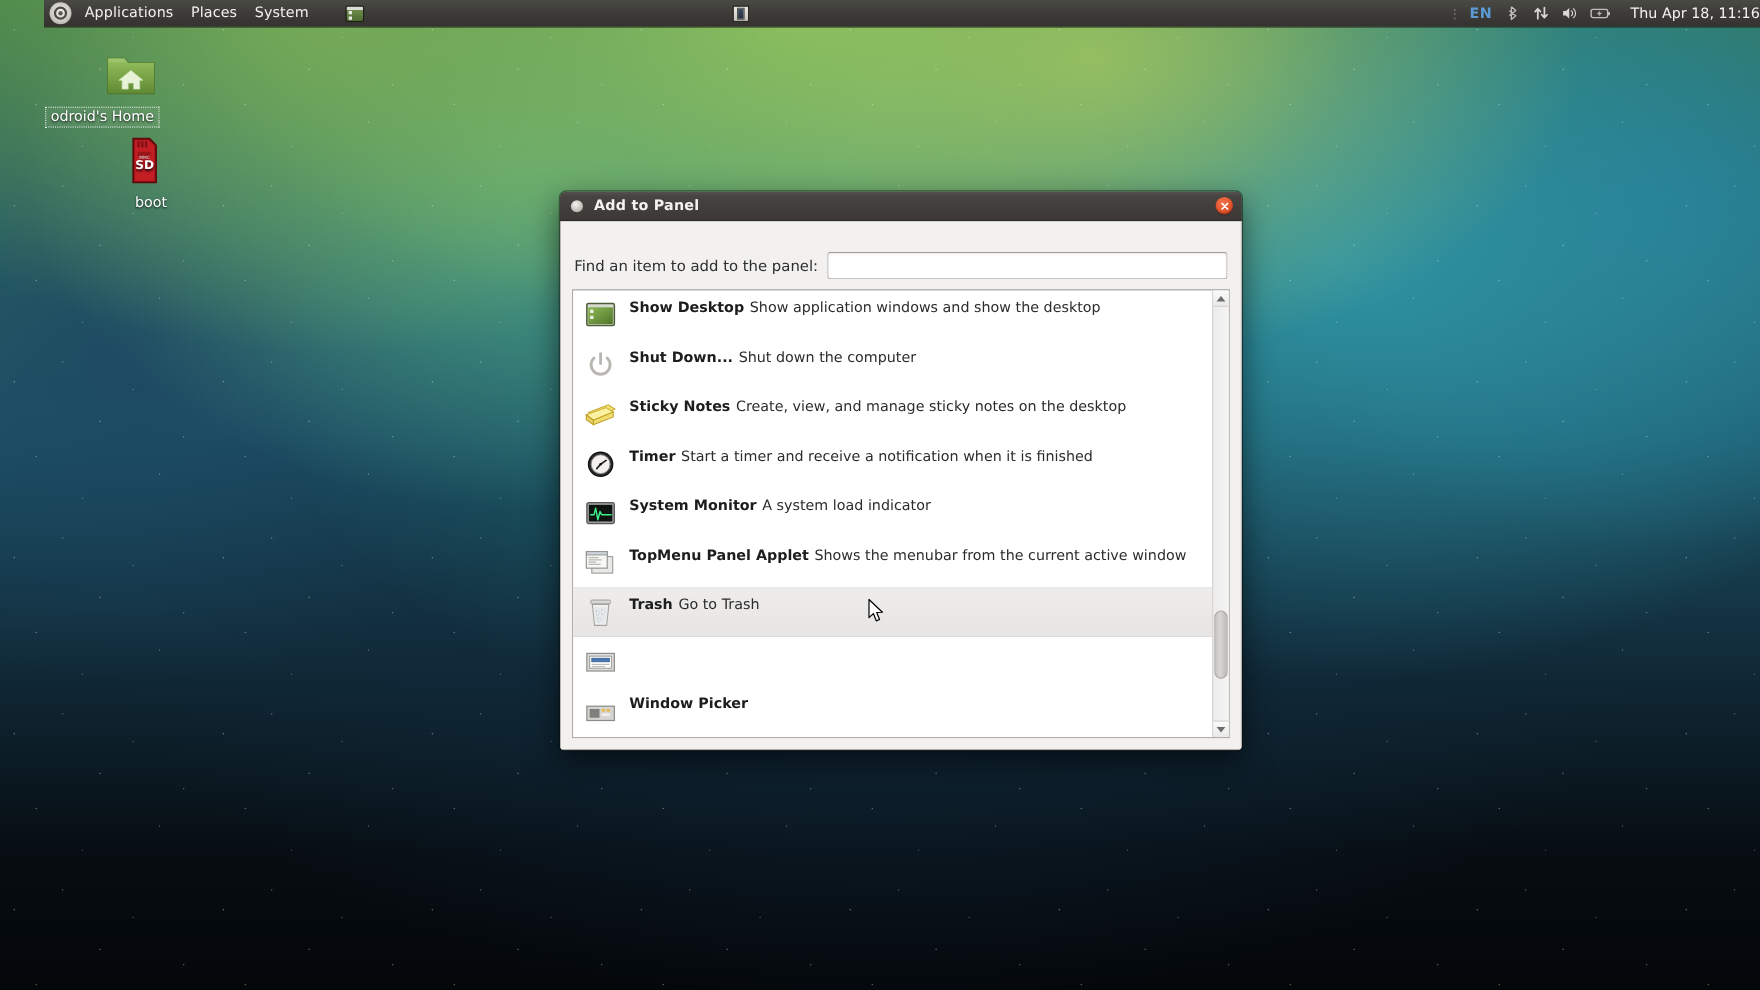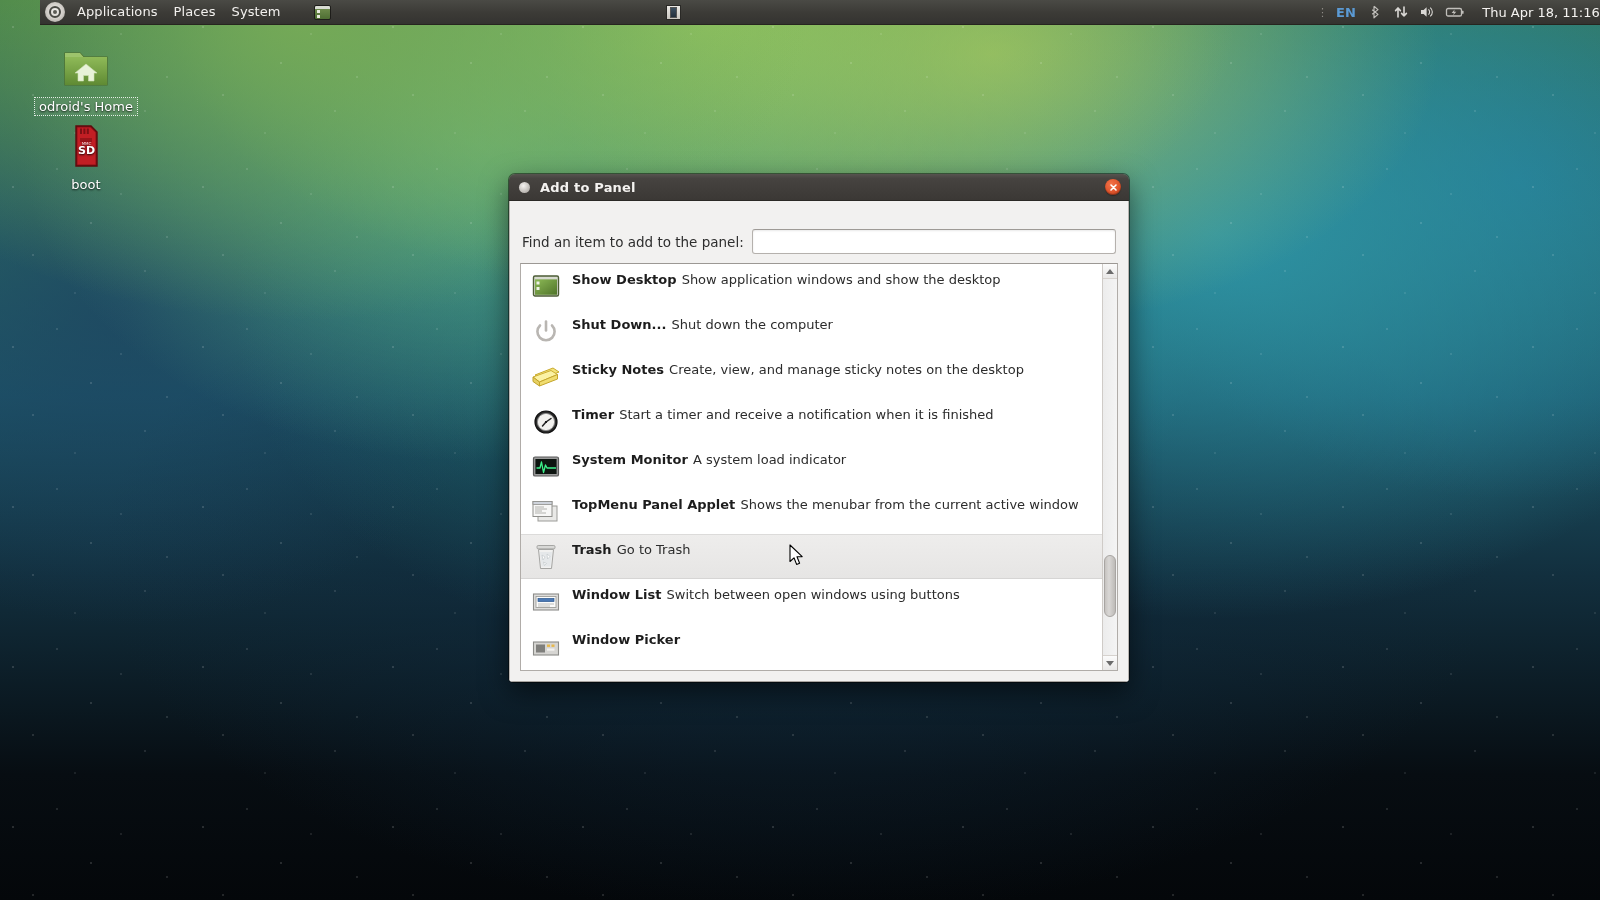--- a/index.html
+++ b/index.html
@@ -125,27 +125,27 @@
   .ind { margin: 0 5px; opacity: .9; display:flex; align-items:center; }
   .clock {
     font-size: 13px; color: #f4f2f0;
     padding: 0 8px 0 12px; white-space: nowrap;
   }
 
   
   .desk-icon {
     position: absolute;
     width: 116px;
-    text-align: center;
+    text-align: right;
     color: #ffffff;
     font-size: 13px;
     text-shadow: 0 1px 2px rgba(0,0,0,.85);
   }
   #icon-home { left: 28px; top: 44px; }
-  #icon-boot { left: 28px; top: 122px; }
+  #icon-boot { left: 40px; top: 122px; }
 
   .desk-icon .glyph { display: block; height: 50px; margin-bottom: 4px; }
   .desk-icon .caption {
     display: inline-block;
     padding: 1px 4px;
     line-height: 15px;
   }
   .desk-icon.selected .caption {
     outline: 1px dotted rgba(255,255,255,.85);
     background: rgba(255,255,255,.06);
@@ -543,24 +543,20 @@
 
           <div class="applet-row">
             <span class="applet-icon">
               <svg width="28" height="24" viewBox="0 0 28 24" aria-hidden="true">
                 <rect x="1.5" y="4" width="25" height="16" fill="#dedddb" stroke="#8d8d8a" stroke-width="1.1"></rect>
                 <rect x="4" y="6.5" width="20" height="11" fill="#fbfbfa" stroke="#9d9d9a" stroke-width=".9"></rect>
                 <rect x="6" y="8.4" width="16" height="3.2" fill="#4a78b4" stroke="#2f5a91" stroke-width=".7"></rect>
                 <path d="M6 14 H22 M6 16 H18" stroke="#b7b7b4" stroke-width=".9"></path>
               </svg>
             </span>
-            <span class="applet-text">
-              <span class="applet-name">Window List</span>
-              <span class="applet-desc">Switch between open windows using buttons</span>
-            </span>
           </div>
 
           <div class="applet-row">
             <span class="applet-icon">
               <svg width="28" height="22" viewBox="0 0 28 22" aria-hidden="true">
                 <rect x="1.5" y="6" width="25" height="13" fill="#d6d5d2" stroke="#8b8b88" stroke-width="1.1"></rect>
                 <rect x="4" y="8.5" width="9" height="8" fill="#7f7f7c"></rect>
                 <rect x="15" y="8.5" width="3" height="2.4" fill="#e8b84a"></rect>
                 <rect x="19.5" y="8.5" width="3" height="2.4" fill="#e8b84a"></rect>
                 <rect x="15" y="12.5" width="7.5" height="2.2" fill="#f2f1ee"></rect>

